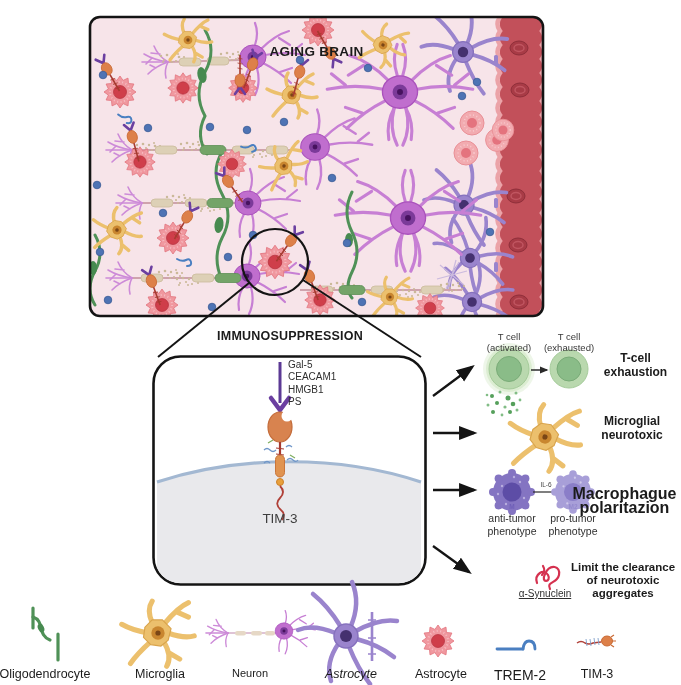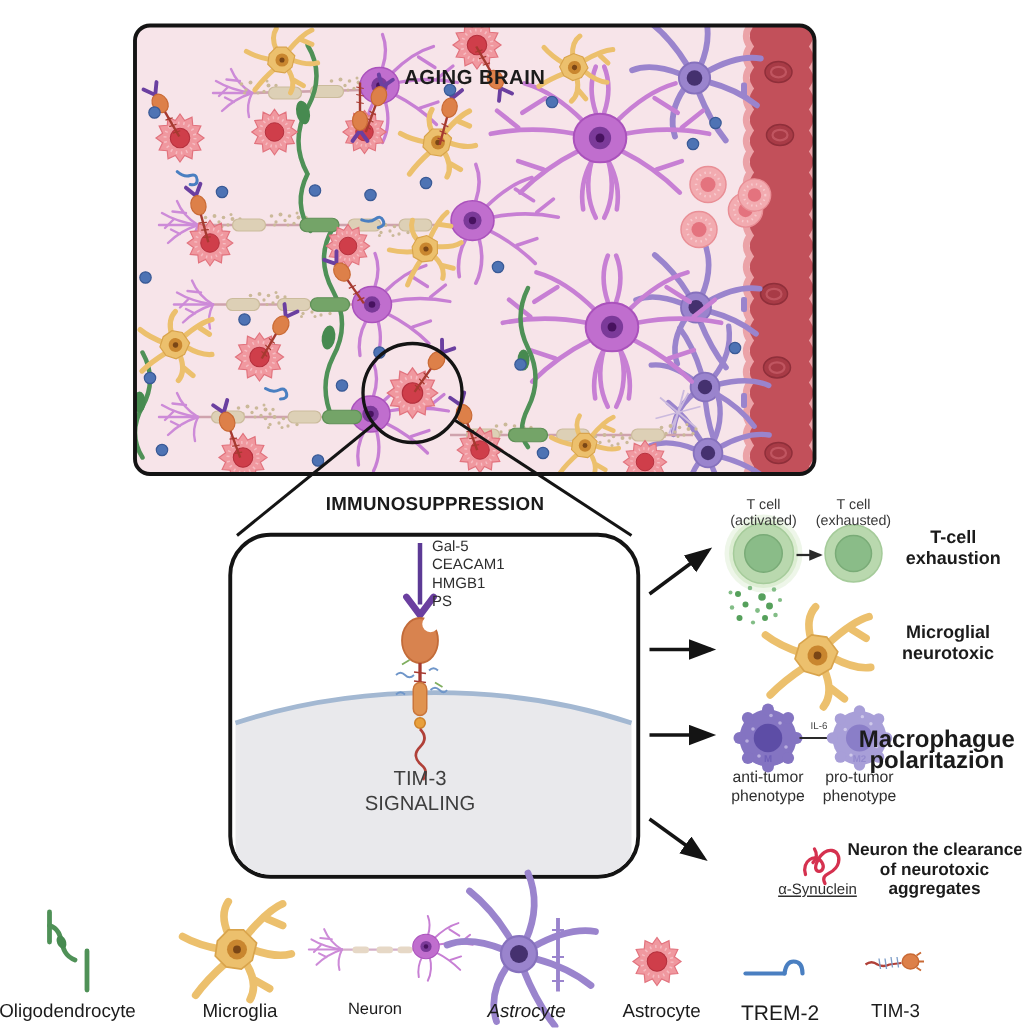--- a/index.html
+++ b/index.html
@@ -472,21 +472,20 @@
 
 <div class="lbl lt" style="left:288px;top:359px;font-size:10px;line-height:12.4px;color:#2e2e2e;text-align:left;">
   <div>Gal-5</div>
   <div>CEACAM1</div>
   <div>HMGB1</div>
   <div>PS</div>
 </div>
 
 <div class="lbl" style="left:180px;top:510px;width:200px;font-size:13.5px;line-height:17px;color:#3e3e3e;">
   <div>TIM-3</div>
-  <div>SIGNALING</div>
 </div>
 
 <div class="lbl" style="left:469px;top:331px;width:80px;font-size:9.5px;line-height:11px;color:#383838;">
   <div>T cell</div>
     <div>(activated)</div>
 </div>
 <div class="lbl" style="left:529px;top:331px;width:80px;font-size:9.5px;line-height:11px;color:#383838;">
   <div>T cell</div>
     <div>(exhausted)</div>
 </div>
@@ -497,21 +496,21 @@
 </div>
 <div class="lbl b" style="left:583px;top:415px;width:98px;font-size:12px;line-height:13.5px;">
   <div>Microglial</div>
     <div>neurotoxic</div>
 </div>
 <div class="lbl b" style="left:568px;top:487px;width:113px;font-size:16px;line-height:13.5px;">
   <div>Macrophague</div>
     <div>polaritazion</div>
 </div>
 <div class="lbl b" style="left:565px;top:561px;width:116px;font-size:11.5px;line-height:13px;">
-  <div>Neuron the clearance</div>
+  <div>Limit the clearance</div>
     <div>of neurotoxic</div>
     <div>aggregates</div>
 </div>
 
 <div class="lbl" style="left:528px;top:481px;width:36px;font-size:6.5px;color:#444;">IL-6</div>
 <div class="lbl b" style="left:492px;top:503px;width:40px;font-size:6.5px;color:#6f5fb8;">M</div>
 <div class="lbl b" style="left:553px;top:503px;width:40px;font-size:6.5px;color:#948ace;">M2</div>
 <div class="lbl" style="left:477px;top:512px;width:70px;font-size:10.5px;line-height:12.5px;color:#2f2f2f;">
   <div>anti-tumor</div>
     <div>phenotype</div>

